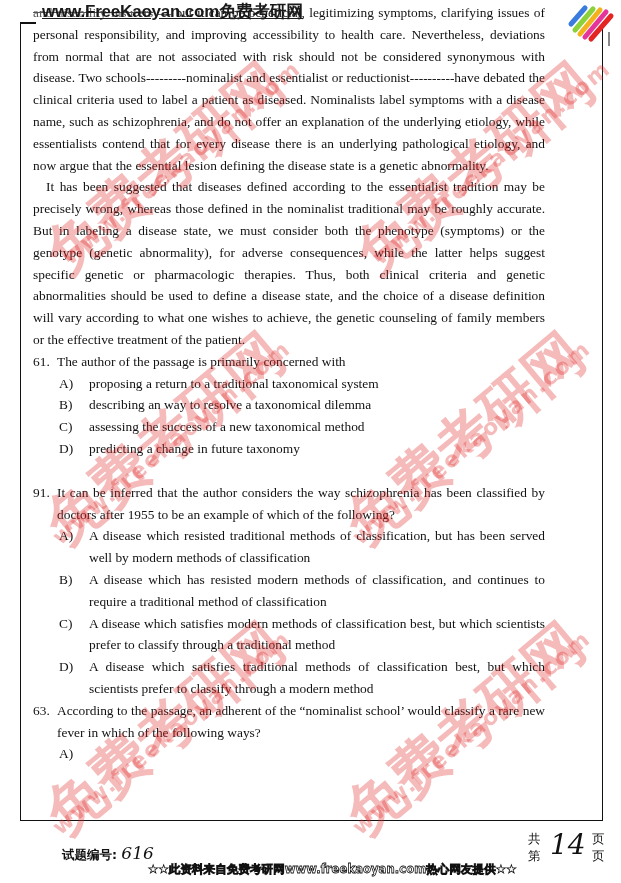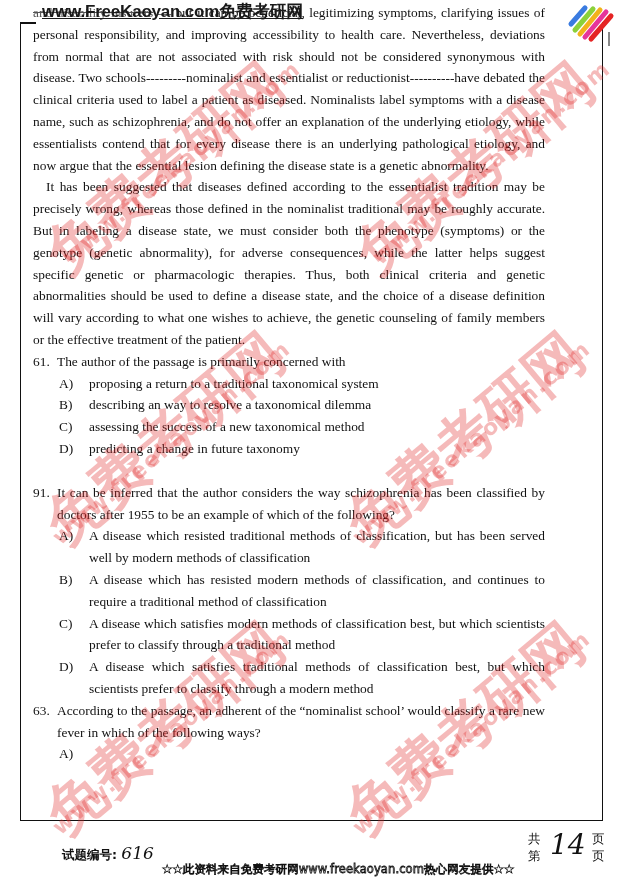--- a/index.html
+++ b/index.html
@@ -51,22 +51,22 @@
   .page-info {
     position: absolute; left: 528px; top: 831px; width: 80px; height: 45px;
     font-family: "DejaVu Sans", sans-serif; font-size: 12.5px;
   }
   .page-info .l1 { position: absolute; left: 0; top: 0; }
   .page-info .l2 { position: absolute; left: 0; top: 17px; }
   .page-info .r1 { position: absolute; left: 64px; top: 0; }
   .page-info .r2 { position: absolute; left: 64px; top: 17px; }
   .page-info .num14 { position: absolute; left: 22px; top: -3px; font-size: 28px; font-style: italic; font-family: "DejaVu Serif", serif; }
   .footer-banner {
-    position: absolute; left: 162px; top: 862px; white-space: nowrap;
-    font-family: "DejaVu Sans", sans-serif; font-size: 11.5px; font-weight: normal;
+    position: absolute; left: 148px; top: 862px; white-space: nowrap;
+    font-family: "DejaVu Sans", sans-serif; font-size: 11.5px; font-weight: bold;
     color: #fff; -webkit-text-stroke: 0.8px #111; letter-spacing: 0.1px; z-index: 6;
   }
   .wm { position: absolute; z-index: 3; pointer-events: none; color: rgba(225,40,40,0.32);
         font-family: "DejaVu Sans", sans-serif; font-weight: bold; white-space: nowrap; }
   .wm.cn { font-size: 58px; transform: rotate(-40deg); }
   .wm.url { font-size: 22px; transform: rotate(-40deg); letter-spacing: 2px; }
 </style>
 </head>
 <body>
 

